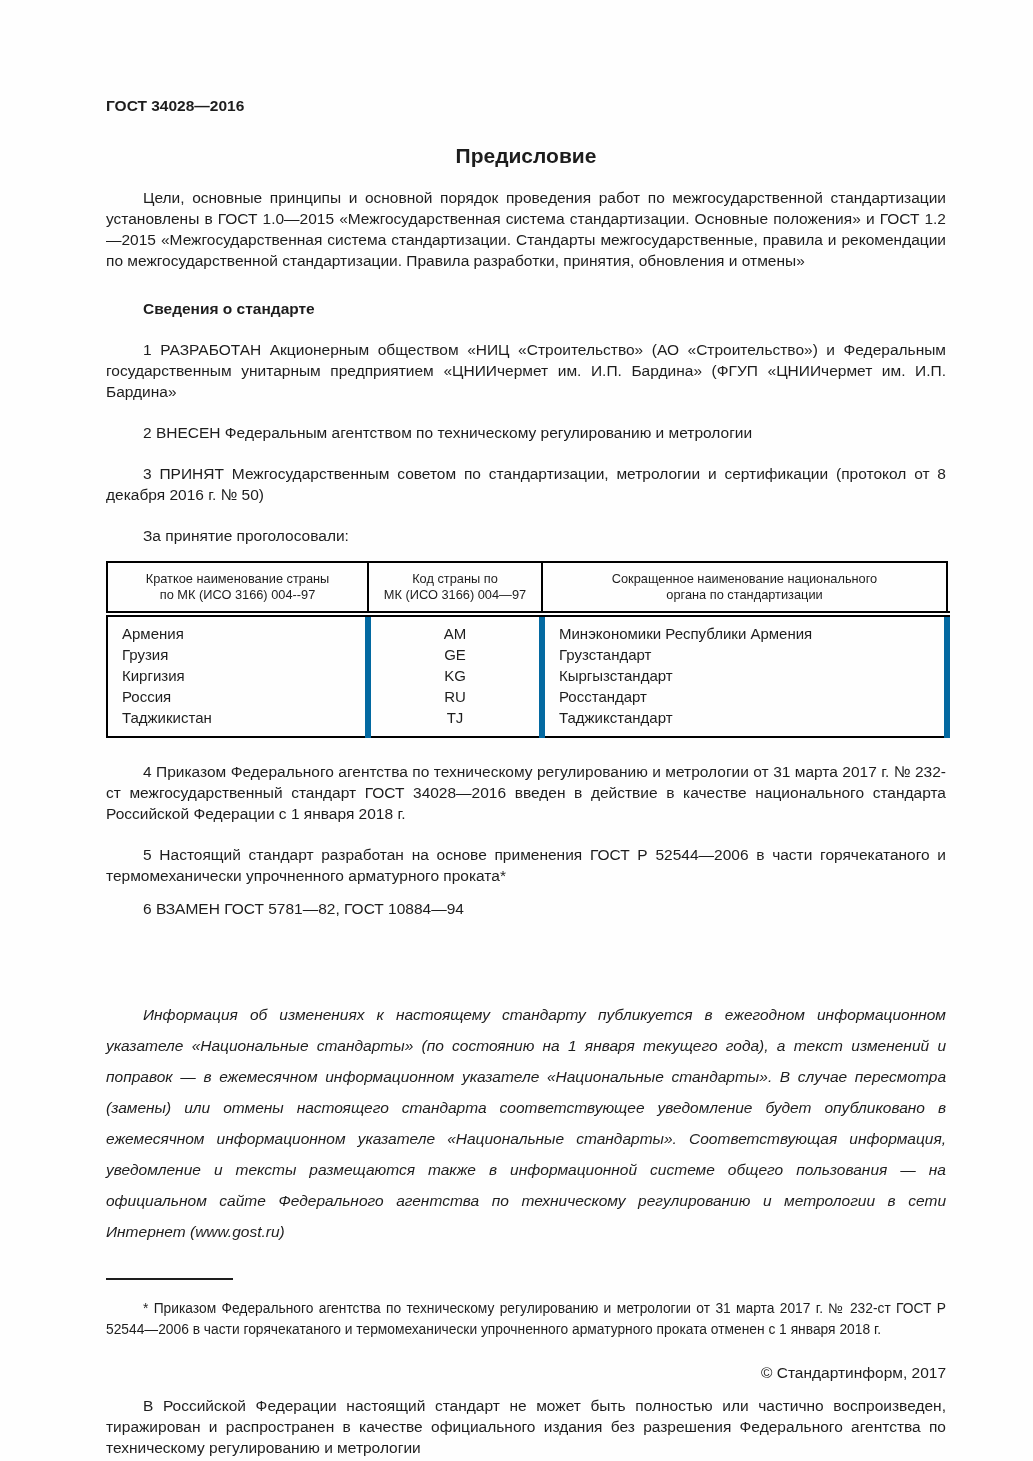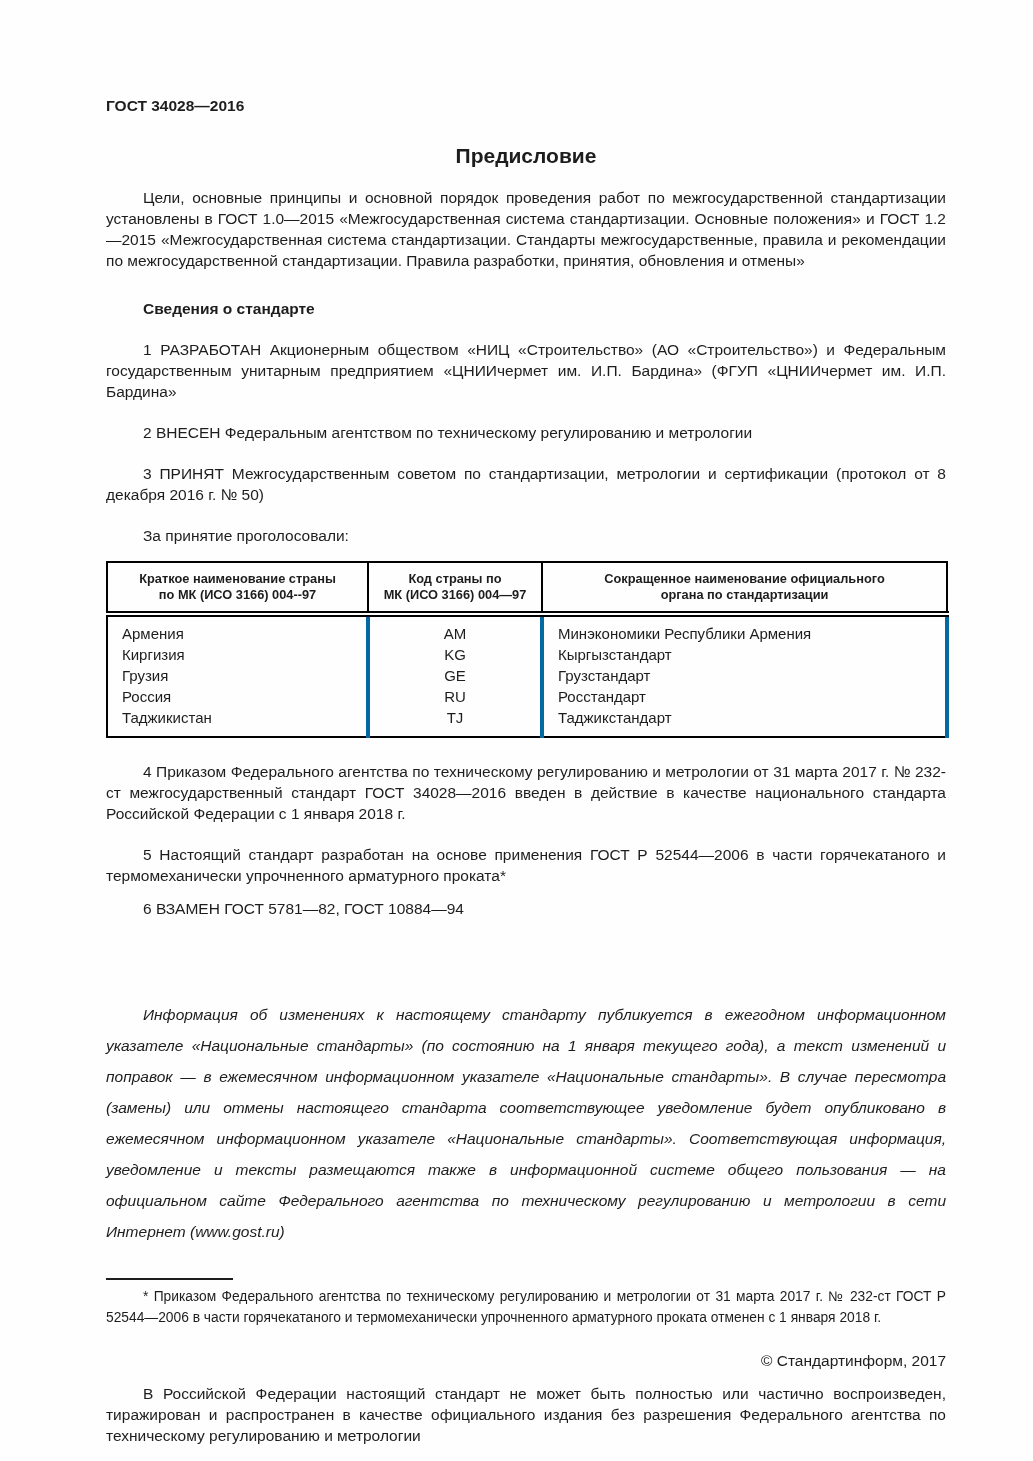--- a/index.html
+++ b/index.html
@@ -58,33 +58,33 @@
   .item { margin-top: 20px; }
   .vote-intro { margin-top: 20px; text-align: left; }
 
   table.vote {
     margin-top: 15px;
     width: 840px;
     border-collapse: collapse;
     table-layout: fixed;
   }
   table.vote th {
-    font-weight: bold;
+    font-weight: normal;
     font-size: 12.8px;
     line-height: 16px;
     text-align: center;
     vertical-align: middle;
     padding: 8px 4px;
     border: 2px solid #000;
     border-bottom: 6px double #000;
     white-space: pre-line;
   }
   table.vote td {
     border-left: 2px solid #000;
-    border-right: 4px solid #0369a1;
+    border-right: 6px solid #0369a1;
     font-size: 15px;
     line-height: 21px;
     padding: 0 0 0 14px;
     vertical-align: top;
   }
   table.vote td.code { text-align: center; padding: 0; }
   table.vote tbody tr:first-child td { padding-top: 6px; }
   table.vote tbody tr:last-child td { padding-bottom: 8px; border-bottom: 2px solid #000; }
   table.vote { border: 2px solid #000; }
 
@@ -100,21 +100,21 @@
     text-align: justify;
     text-indent: 37px;
   }
   .footnote-rule {
     margin-top: 31px;
     width: 127px;
     height: 0;
     border-top: 2px solid #1d1d1d;
   }
   .footnote {
-    margin-top: 7px;
+    margin-top: 19px;
     font-size: 13.8px;
     line-height: 20.5px;
     text-align: justify;
     text-indent: 37px;
   }
   .copyright {
     margin-top: 22px;
     text-align: right;
     text-indent: 0;
     font-size: 15.5px;
@@ -152,41 +152,41 @@
         <col style="width:261px">
         <col style="width:174px">
         <col style="width:405px">
       </colgroup>
       <thead>
         <tr>
           <th>Краткое наименование страны
 по МК (ИСО 3166) 004--97</th>
           <th>Код страны по
 МК (ИСО 3166) 004—97</th>
-          <th>Сокращенное наименование официального
+          <th>Сокращенное наименование национального
 органа по стандартизации</th>
         </tr>
       </thead>
       <tbody>
         <tr>
           <td>Армения</td>
           <td class="code">AM</td>
           <td>Минэкономики Республики Армения</td>
         </tr>
         <tr>
+          <td>Грузия</td>
+          <td class="code">GE</td>
+          <td>Грузстандарт</td>
+        </tr>
+        <tr>
           <td>Киргизия</td>
           <td class="code">KG</td>
           <td>Кыргызстандарт</td>
         </tr>
         <tr>
-          <td>Грузия</td>
-          <td class="code">GE</td>
-          <td>Грузстандарт</td>
-        </tr>
-        <tr>
           <td>Россия</td>
           <td class="code">RU</td>
           <td>Росстандарт</td>
         </tr>
         <tr>
           <td>Таджикистан</td>
           <td class="code">TJ</td>
           <td>Таджикстандарт</td>
         </tr>
       </tbody>

